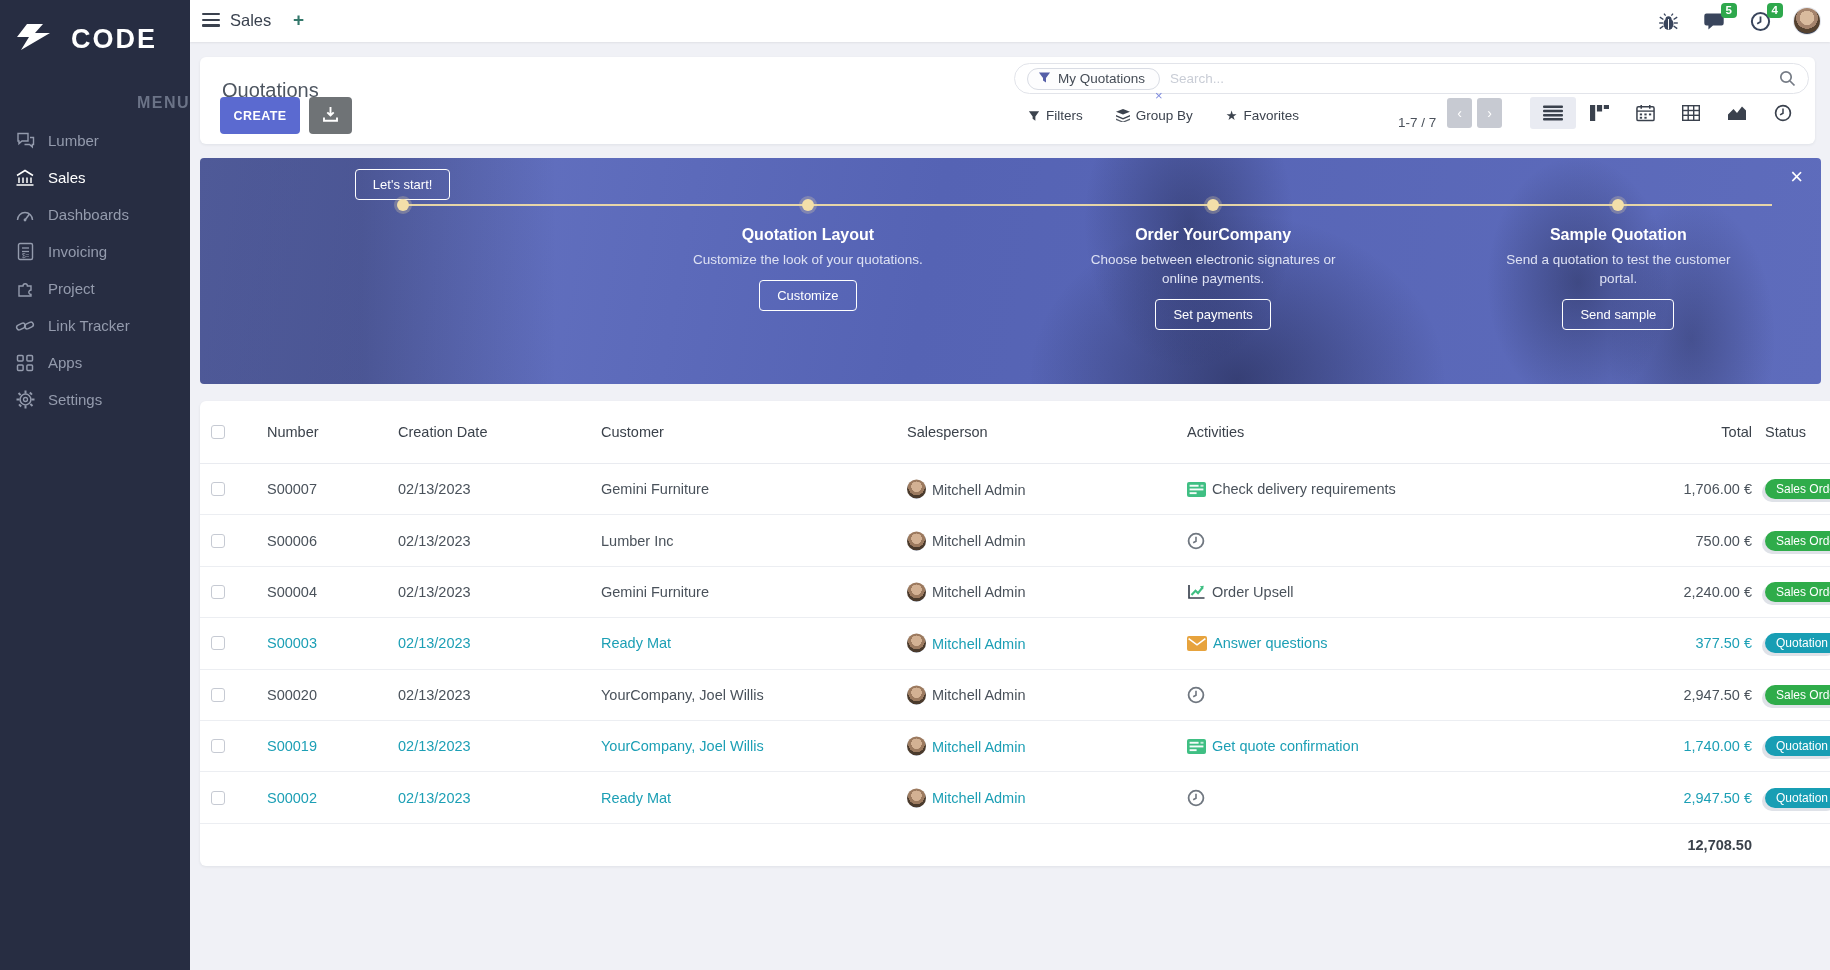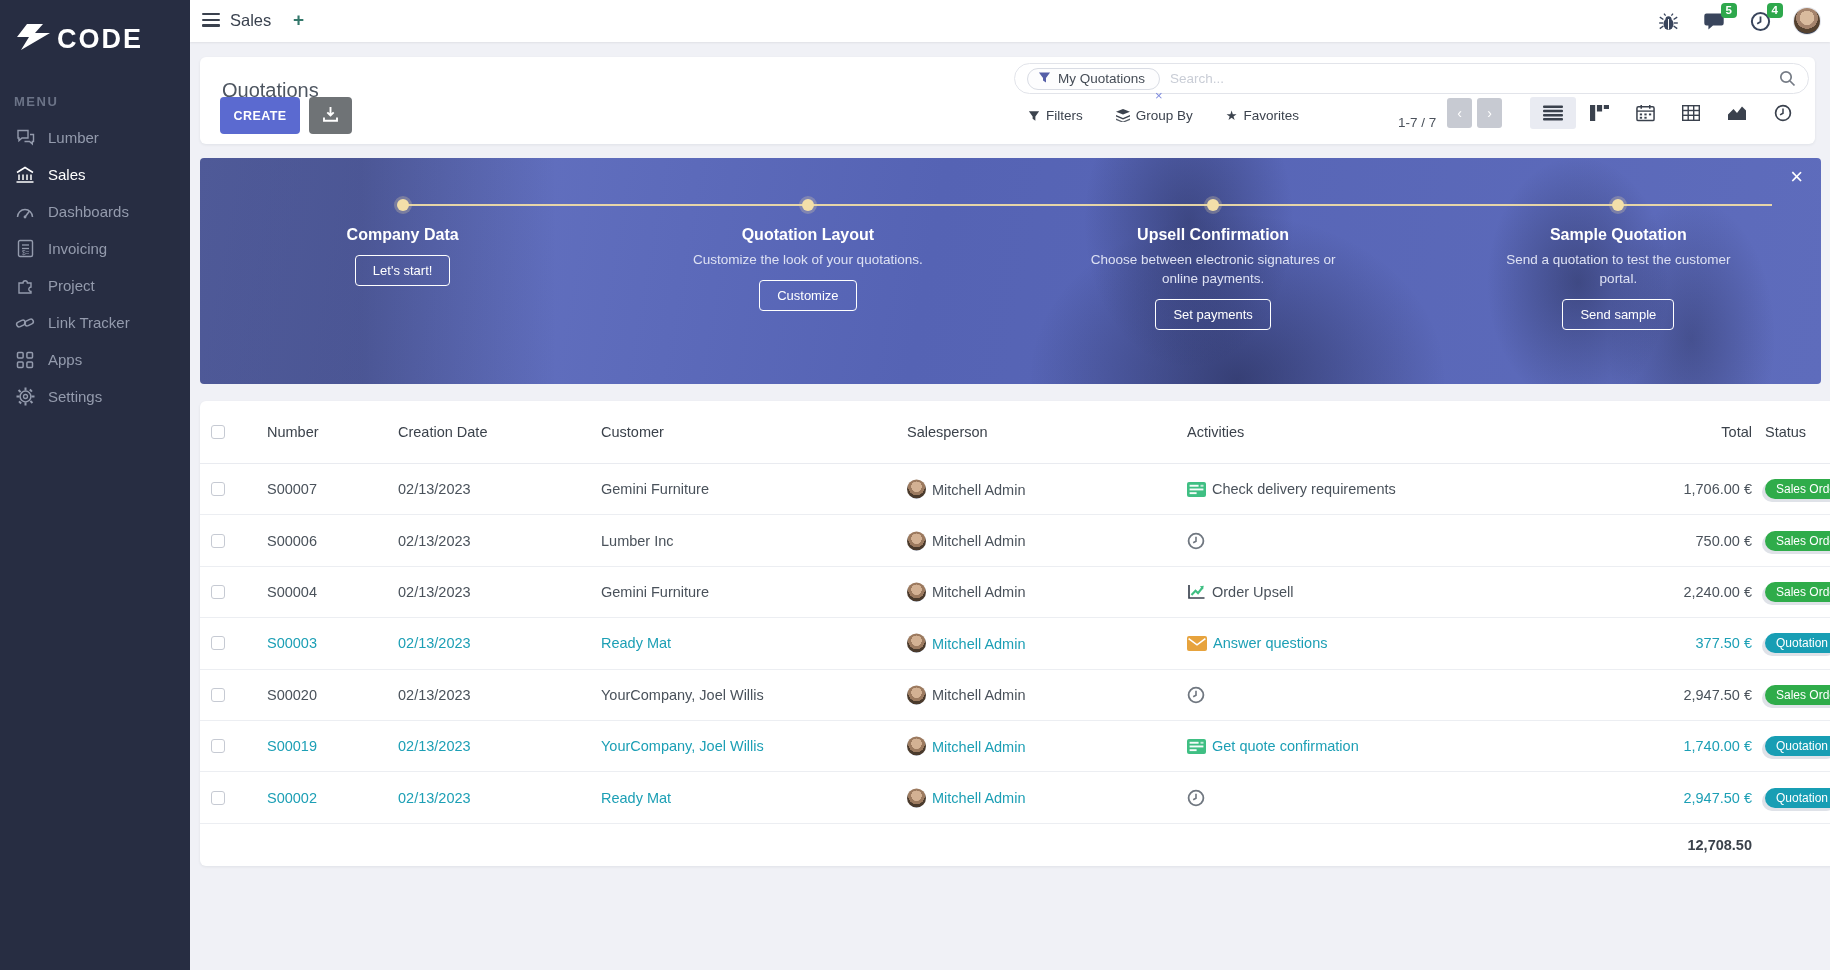--- a/index.html
+++ b/index.html
@@ -2,23 +2,23 @@
 <html><head>
 <meta charset="utf-8">
 <style>
   * { margin:0; padding:0; box-sizing:border-box; }
   html,body { width:1830px; height:970px; overflow:hidden; background:#f0f1f6; }
   body { font-family:"Liberation Sans", sans-serif; }
   .screen { position:relative; width:1830px; height:970px; overflow:hidden; background:#f0f1f6; }
 
   
   .sidebar { position:absolute; left:0; top:0; width:190px; height:970px; background:#272d42; z-index:5; }
-  .logo { display:flex; align-items:center; gap:3px; padding:22px 14px 0 14px; cursor:pointer; }
+  .logo { display:flex; align-items:center; gap:17px; padding:22px 14px 0 14px; cursor:pointer; }
   .logo-text { color:#fff; font-size:27px; font-weight:bold; letter-spacing:2px; }
-  .menu-label { color:#6b7387; font-size:13px; font-weight:bold; letter-spacing:1.5px; padding:38px 0 10px 14px; }
+  .menu-label { color:#6b7387; font-size:16px; font-weight:bold; letter-spacing:1.5px; padding:38px 0 10px 14px;text-align:right; }
   .side-item { display:flex; align-items:center; gap:13px; height:37px; padding-left:15px; color:#949bad; font-size:15px; cursor:pointer; }
   .side-item .s-icon { width:20px; height:20px; display:flex; align-items:center; justify-content:center; }
   .side-item.active { color:#ffffff; }
 
   
   .topbar { position:absolute; left:190px; top:0; width:1640px; height:42px; background:#fff; box-shadow:0 1px 2px rgba(0,0,0,.07); z-index:4; }
   .hamburger { position:absolute; left:12px; top:13px; width:18px; height:14px; cursor:pointer; }
   .hamburger span { display:block; height:2.4px; background:#3a414e; margin-bottom:3.2px; border-radius:1px; }
   .tb-title { position:absolute; left:40px; top:11px; font-size:16.5px; color:#39414e; font-weight:500; cursor:pointer; }
   .tb-plus { position:absolute; left:103px; top:9px; font-size:19px; color:#34786b; font-weight:bold; cursor:pointer; }
@@ -362,23 +362,23 @@
             <circle cx="9" cy="9" r="7.4" fill="none" stroke="#3a414d" stroke-width="1.7"></circle>
             <path d="M9 4.5 v4.7 l-2.9 1.7" fill="none" stroke="#3a414d" stroke-width="1.5"></path>
           </svg>
         </span>
       </div>
   </section>
 
   <section class="banner">
     <div class="tl-line"></div>
     <div class="steps" id="steps">
-        <div class="step"><span class="dot"></span><div class="step-title">Company Data</div><button class="step-btn">Let's start!</button></div>
+        <div class="step"><span class="dot"></span><button class="step-btn">Let's start!</button></div>
         <div class="step"><span class="dot"></span><div class="step-title">Quotation Layout</div><div class="step-desc">Customize the look of your quotations.</div><button class="step-btn">Customize</button></div>
-        <div class="step"><span class="dot"></span><div class="step-title">Upsell Confirmation</div><div class="step-desc">Choose between electronic signatures or online payments.</div><button class="step-btn">Set payments</button></div>
+        <div class="step"><span class="dot"></span><div class="step-title">Order YourCompany</div><div class="step-desc">Choose between electronic signatures or online payments.</div><button class="step-btn">Set payments</button></div>
         <div class="step"><span class="dot"></span><div class="step-title">Sample Quotation</div><div class="step-desc">Send a quotation to test the customer portal.</div><button class="step-btn">Send sample</button></div>
       </div>
     <span class="banner-close">×</span>
   </section>
 
   <section class="table-card">
     <div class="thead">
       <span class="chk"></span>
       <span class="hc h-number">Number</span>
       <span class="hc h-date">Creation Date</span>

